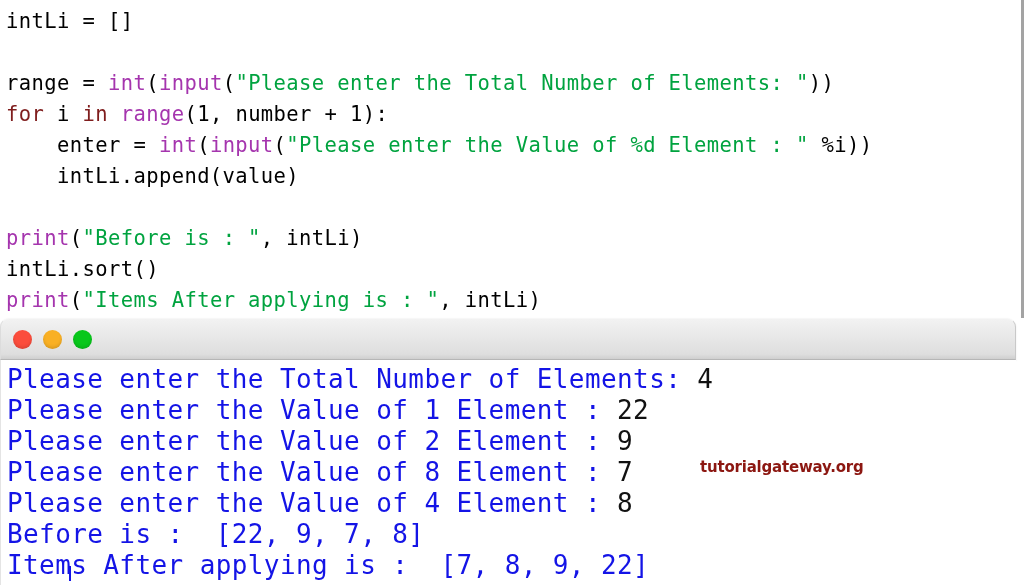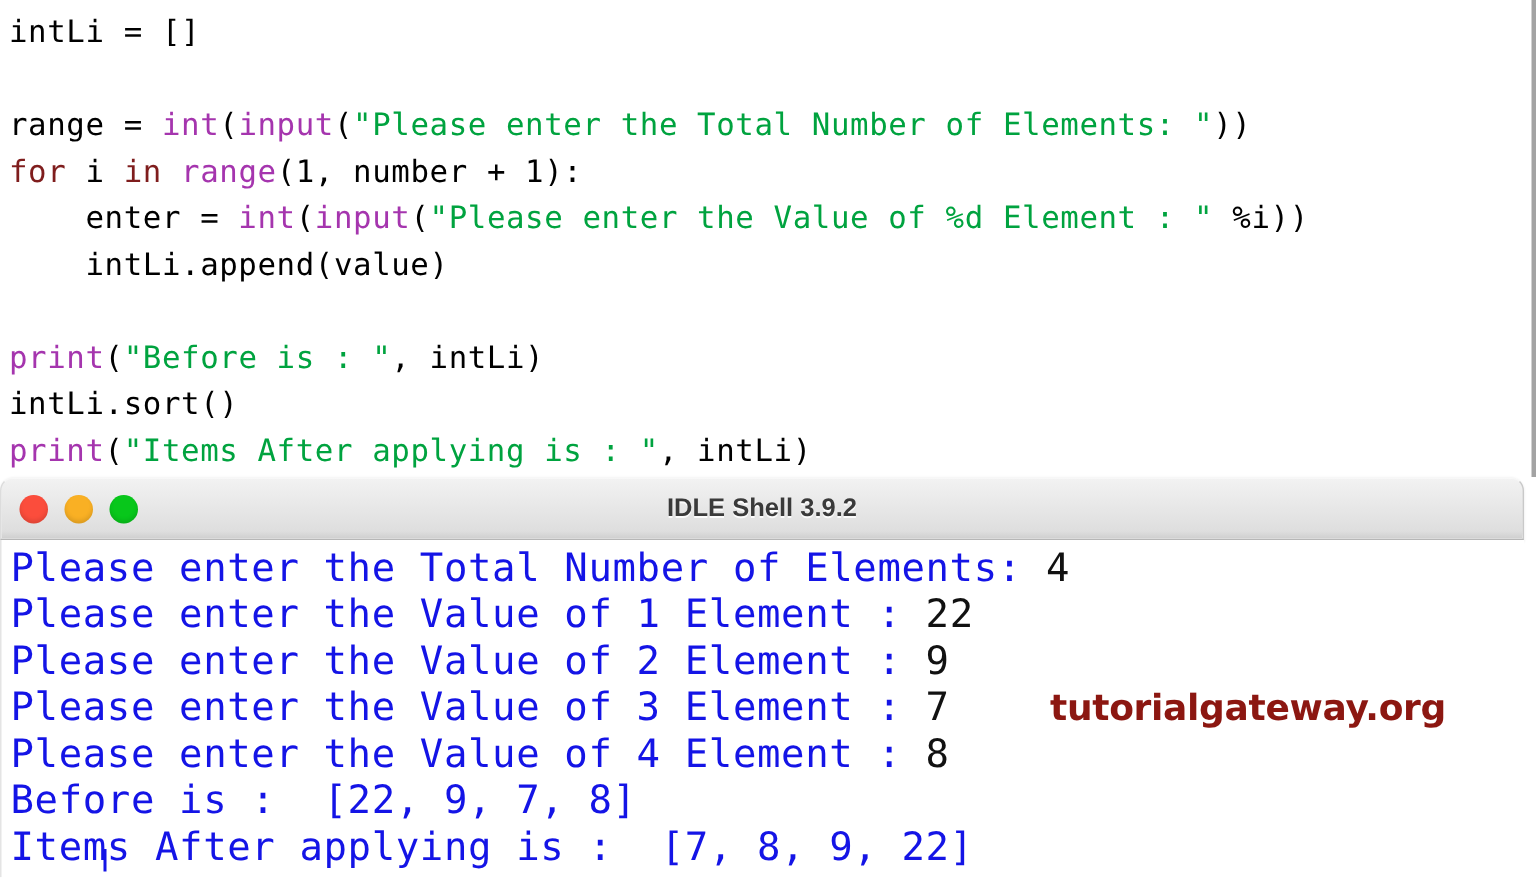--- a/index.html
+++ b/index.html
@@ -123,21 +123,21 @@
     width: 2px;
     height: 15px;
     background: #1414e6;
   }
 
   #watermark {
     position: absolute;
     left: 700px;
     top: 458px;
     font-family: "DejaVu Sans", "Liberation Sans", sans-serif;
-    font-size: 24px;
+    font-size: 15px;
     font-weight: bold;
     color: #8c1711;
     letter-spacing: -0.2px;
     white-space: nowrap;
   }
 </style>
 </head>
 <body>
 
 <div id="screen">
@@ -156,29 +156,28 @@
   </div>
 
   <div id="shell-window">
 
     <div id="titlebar">
       <div class="lights">
         <span class="light close"></span>
         <span class="light min"></span>
         <span class="light max"></span>
       </div>
-      <div id="window-title">IDLE Shell 3.9.2</div>
     </div>
 
     <div id="shell-body">
       <div id="shell-lines">
           <div class="shell-line" style="top: 6px;"><span>Please enter the Total Number of Elements: </span><span class="inp">4</span></div>
           <div class="shell-line" style="top: 37px;"><span>Please enter the Value of 1 Element : </span><span class="inp">22</span></div>
           <div class="shell-line" style="top: 68px;"><span>Please enter the Value of 2 Element : </span><span class="inp">9</span></div>
-          <div class="shell-line" style="top: 99px;"><span>Please enter the Value of 3 Element : </span><span class="inp">7</span></div>
+          <div class="shell-line" style="top: 99px;"><span>Please enter the Value of 8 Element : </span><span class="inp">7</span></div>
           <div class="shell-line" style="top: 130px;"><span>Please enter the Value of 4 Element : </span><span class="inp">8</span></div>
           <div class="shell-line" style="top: 161px;"><span>Before is :  [22, 9, 7, 8]</span></div>
           <div class="shell-line" style="top: 192px;"><span>Items After applying is :  [7, 8, 9, 22]</span></div>
         </div>
       <div id="caret"></div>
     </div>
 
   </div>
 
   <div id="watermark">tutorialgateway.org</div>

